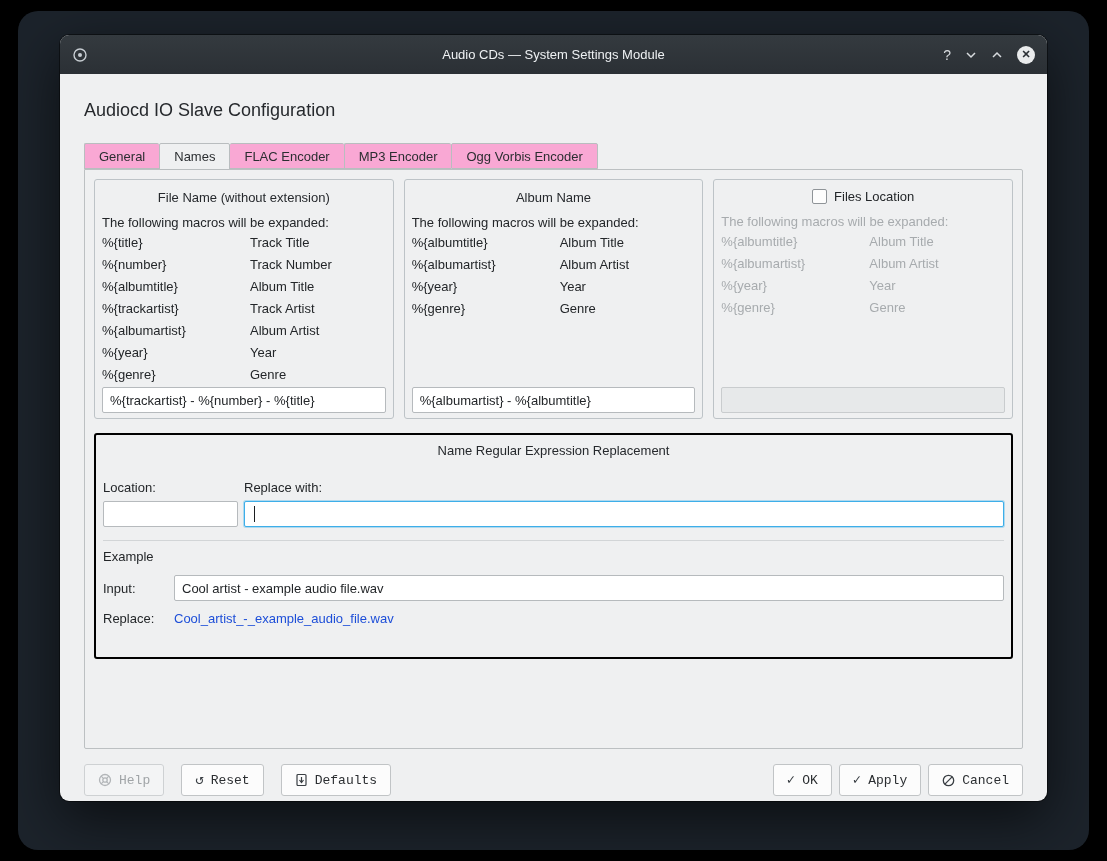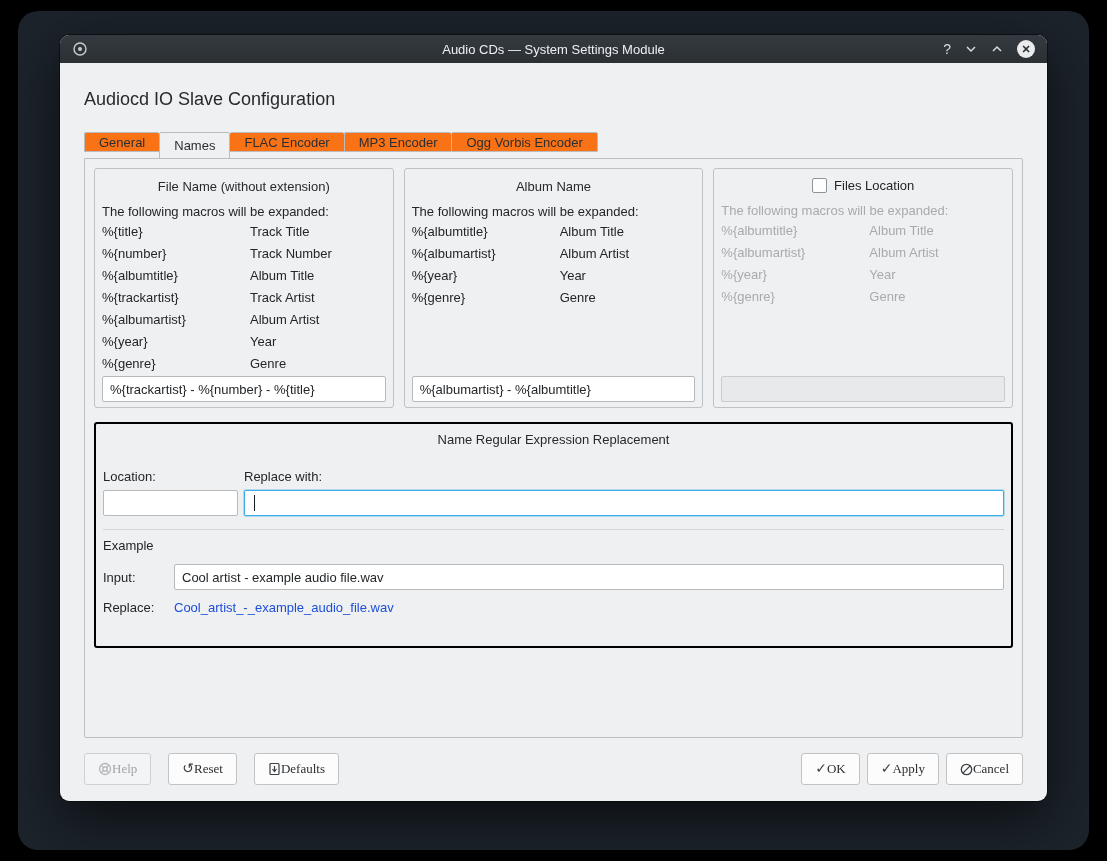--- a/index.html
+++ b/index.html
@@ -5,40 +5,40 @@
   * { margin:0; padding:0; box-sizing:border-box; }
   html,body { width:1107px; height:861px; background:#000; overflow:hidden;
               font-family:"Liberation Sans", sans-serif; }
   .desktop { position:absolute; left:18px; top:11px; right:18px; bottom:11px;
              background:#1c232b; border-radius:20px; }
   .window { position:absolute; left:42px; top:24px; width:987px; height:766px;
             background:#eff0f1; border-radius:9px; overflow:hidden;
             box-shadow:0 18px 55px rgba(0,0,0,.6), 0 0 0 1px rgba(0,0,0,.45); }
 
   
-  .titlebar { position:relative; height:28px; background:linear-gradient(#343a3f,#2b3035);
+  .titlebar { position:relative; height:39px; background:linear-gradient(#343a3f,#2b3035);
               display:flex; align-items:center; padding:0 12px; }
   .titlebar-title { position:absolute; left:0; right:0; text-align:center;
                     color:#eef1f3; font-size:13px; }
   .tb-left { display:flex; align-items:center; z-index:2; }
   .tb-right { margin-left:auto; display:flex; align-items:center; gap:14px; z-index:2; }
   .tb-btn { color:#d7dbde; font-size:14px; line-height:1; cursor:default;
             display:flex; align-items:center; justify-content:center; }
   .close-btn { width:18px; height:18px; border-radius:50%; background:#e9ebec;
                color:#2b3035; font-size:11px; font-weight:bold;
                display:flex; align-items:center; justify-content:center; }
 
   
   .win-body { padding:0 24px; position:relative; }
   .heading { font-size:18px; font-weight:500; color:#26292d; margin:26px 0 0 0; }
 
   
   .tabbar { display:flex; margin-top:22px; position:relative; z-index:2; }
-  .tab { height:20px; padding:0 14px; display:flex; align-items:center;
-         font-size:13px; color:#2b2e31; background:#f97316;
+  .tab { height:26px; padding:0 14px; display:flex; align-items:center;
+         font-size:13px; color:#2b2e31; background:#f9a8d4;
          border:1px solid #b9bdbf; border-right:none; border-radius:2px 2px 0 0; }
   .tab:last-child { border-right:1px solid #b9bdbf; }
   .tab.active { background:#eff0f1; height:27px; margin-bottom:-1px;
                 border-right:1px solid #b9bdbf; }
   .tab.active + .tab { border-left:none; }
 
   .tab-frame { border:1px solid #bcc0c2; border-radius:0 2px 2px 2px;
                height:580px; padding:9px; background:#eff0f1; position:relative; z-index:1; }
 
   
@@ -77,23 +77,23 @@
   .example-sep { border-top:1px solid #d2d5d7; margin-top:13px; }
   .example-label { margin-top:8px; }
   .io-row { display:flex; align-items:center; margin-top:11px; }
   .io-row .io-label { width:71px; }
   .io-row .io-value-wrap { flex:1; }
   .output-row { margin-top:10px; }
   .output-text { color:#1d4ed8; }
 
   
   .button-row { display:flex; align-items:center; margin-top:15px; }
-  .btn { height:32px; display:inline-flex; align-items:center; padding:0 13px;
+  .btn { height:32px; display:inline-flex; align-items:center; gap:7px; padding:0 13px;
          background:#fcfcfc; border:1px solid #c1c4c6; border-radius:3px;
-         font-size:13px; color:#2b2e31; font-family:Liberation Serif, serif; }
+         font-size:13px; color:#2b2e31; font-family:Liberation Mono, monospace; }
   .btn.disabled { color:#a0a4a7; background:#f3f4f5; border-color:#ced1d3; }
   .btn-icon { font-size:14px; line-height:1; color:#3a3f44; }
   .btn.disabled .btn-icon { color:#b2b5b8; }
   .left-btns { display:flex; gap:17px; }
   .right-btns { display:flex; gap:7px; margin-left:auto; }
   svg { display:block; }
 </style>
 </head>
 <body>
 

